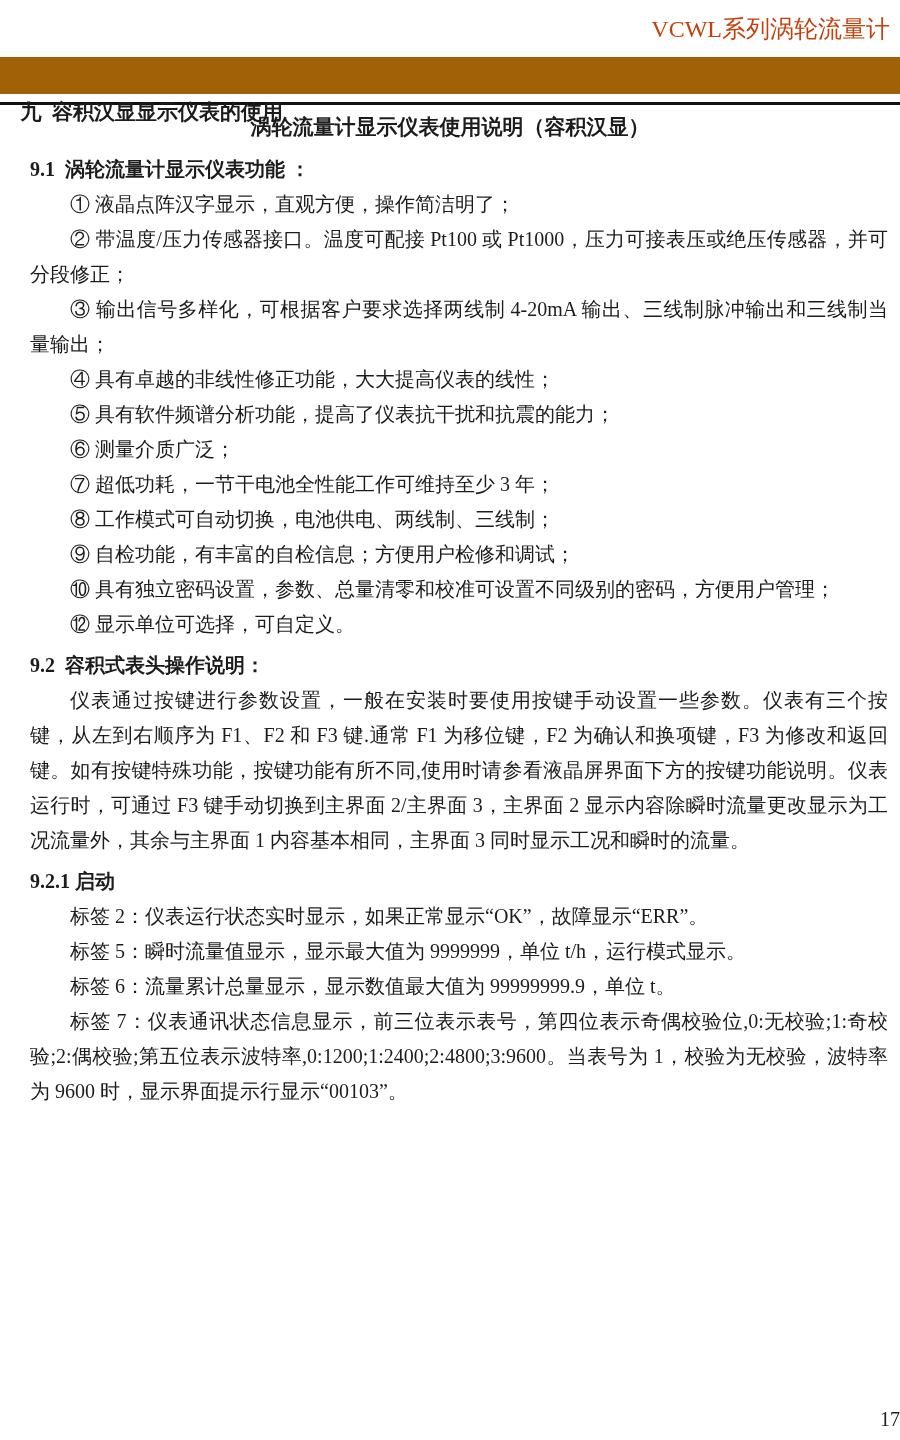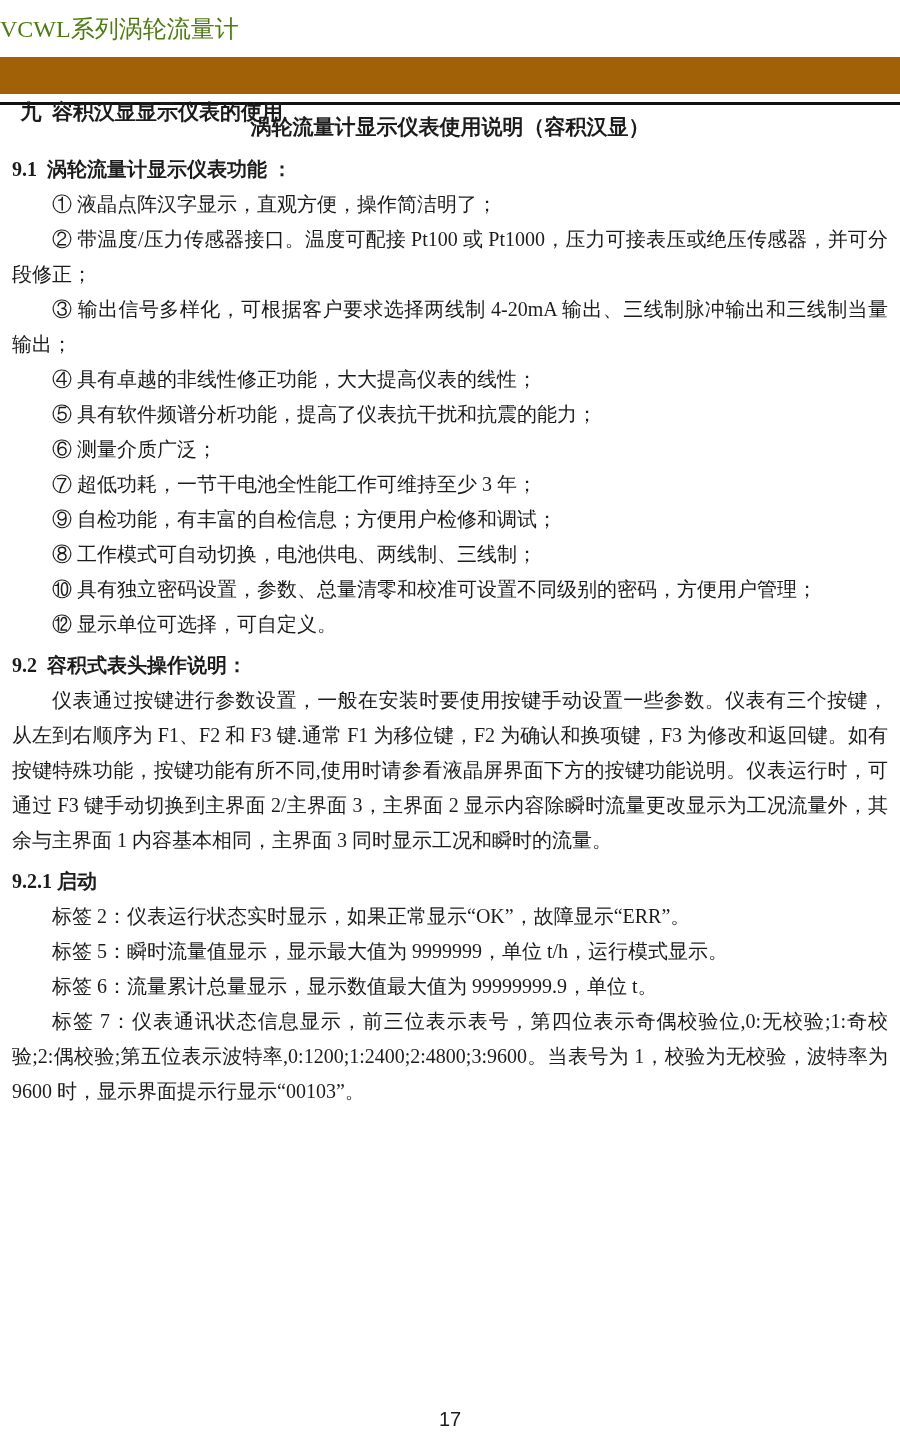--- a/index.html
+++ b/index.html
@@ -6,22 +6,22 @@
   body{
     width:900px;height:1440px;
     background:#ffffff;
     color:#1c1c1c;
     font-family:"Liberation Serif","DejaVu Serif",serif;
     font-size:20px;line-height:35px;
     position:relative;overflow:hidden;
   }
   .doc-header{
     padding:14px 10px 0 0;
-    text-align:left;
-    color:#4d7c0f;
+    text-align:right;
+    color:#c2410c;
     font-size:24px;line-height:30px;
     height:30px;
   }
   .section-band{
     margin-top:13px;
     background:#a16207;
     height:37px;line-height:37px;
     padding-left:10px;
     font-weight:bold;
     font-size:21px;
@@ -34,39 +34,40 @@
   }
   .main-title{
     margin:6px 0 0;
     text-align:center;
     font-weight:bold;
     font-size:21px;
     line-height:32px;
   }
   .content{
     padding:0 12px;
+    margin-left:18px;
   }
   .content h2{
     font-size:20px;
     font-weight:bold;
     margin:6px 0 0;
     line-height:35px;
     white-space:pre-wrap;
   }
   .content h2.first{margin-top:9px;}
   .content p{
     margin:0;
     text-indent:2em;
     text-align:justify;
   }
   .page-number{
     position:absolute;
     left:0;right:0;bottom:8px;
-    text-align:center;
-    font-family:Liberation Sans, sans-serif;
+    text-align:right;
+    font-family:Liberation Serif, serif;
     font-size:20px;line-height:26px;
     color:#1c1c1c;
   }
 </style>
 </head>
 <body>
 
 <div class="doc-header">
   <span>VCWL系列涡轮流量计</span>
 </div>
@@ -83,22 +84,22 @@
 
   <h2 class="first">9.1  涡轮流量计显示仪表功能 ：</h2>
 
   <p>① 液晶点阵汉字显示，直观方便，操作简洁明了；</p>
   <p>② 带温度/压力传感器接口。温度可配接 Pt100 或 Pt1000，压力可接表压或绝压传感器，并可分段修正；</p>
   <p>③ 输出信号多样化，可根据客户要求选择两线制 4-20mA 输出、三线制脉冲输出和三线制当量输出；</p>
   <p>④ 具有卓越的非线性修正功能，大大提高仪表的线性；</p>
   <p>⑤ 具有软件频谱分析功能，提高了仪表抗干扰和抗震的能力；</p>
   <p>⑥ 测量介质广泛；</p>
   <p>⑦ 超低功耗，一节干电池全性能工作可维持至少 3 年；</p>
+  <p>⑧ 工作模式可自动切换，电池供电、两线制、三线制；</p>
   <p>⑨ 自检功能，有丰富的自检信息；方便用户检修和调试；</p>
-  <p>⑧ 工作模式可自动切换，电池供电、两线制、三线制；</p>
   <p>⑩ 具有独立密码设置，参数、总量清零和校准可设置不同级别的密码，方便用户管理；</p>
   <p>⑫ 显示单位可选择，可自定义。</p>
 
   <h2>9.2  容积式表头操作说明：</h2>
   <p>仪表通过按键进行参数设置，一般在安装时要使用按键手动设置一些参数。仪表有三个按键，从左到右顺序为 F1、F2 和 F3 键.通常 F1 为移位键，F2 为确认和换项键，F3 为修改和返回键。如有按键特殊功能，按键功能有所不同,使用时请参看液晶屏界面下方的按键功能说明。仪表运行时，可通过 F3 键手动切换到主界面 2/主界面 3，主界面 2 显示内容除瞬时流量更改显示为工况流量外，其余与主界面 1 内容基本相同，主界面 3 同时显示工况和瞬时的流量。</p>
 
   <h2>9.2.1 启动</h2>
 
   <p>标签 2：仪表运行状态实时显示，如果正常显示“OK”，故障显示“ERR”。</p>
   <p>标签 5：瞬时流量值显示，显示最大值为 9999999，单位 t/h，运行模式显示。</p>

